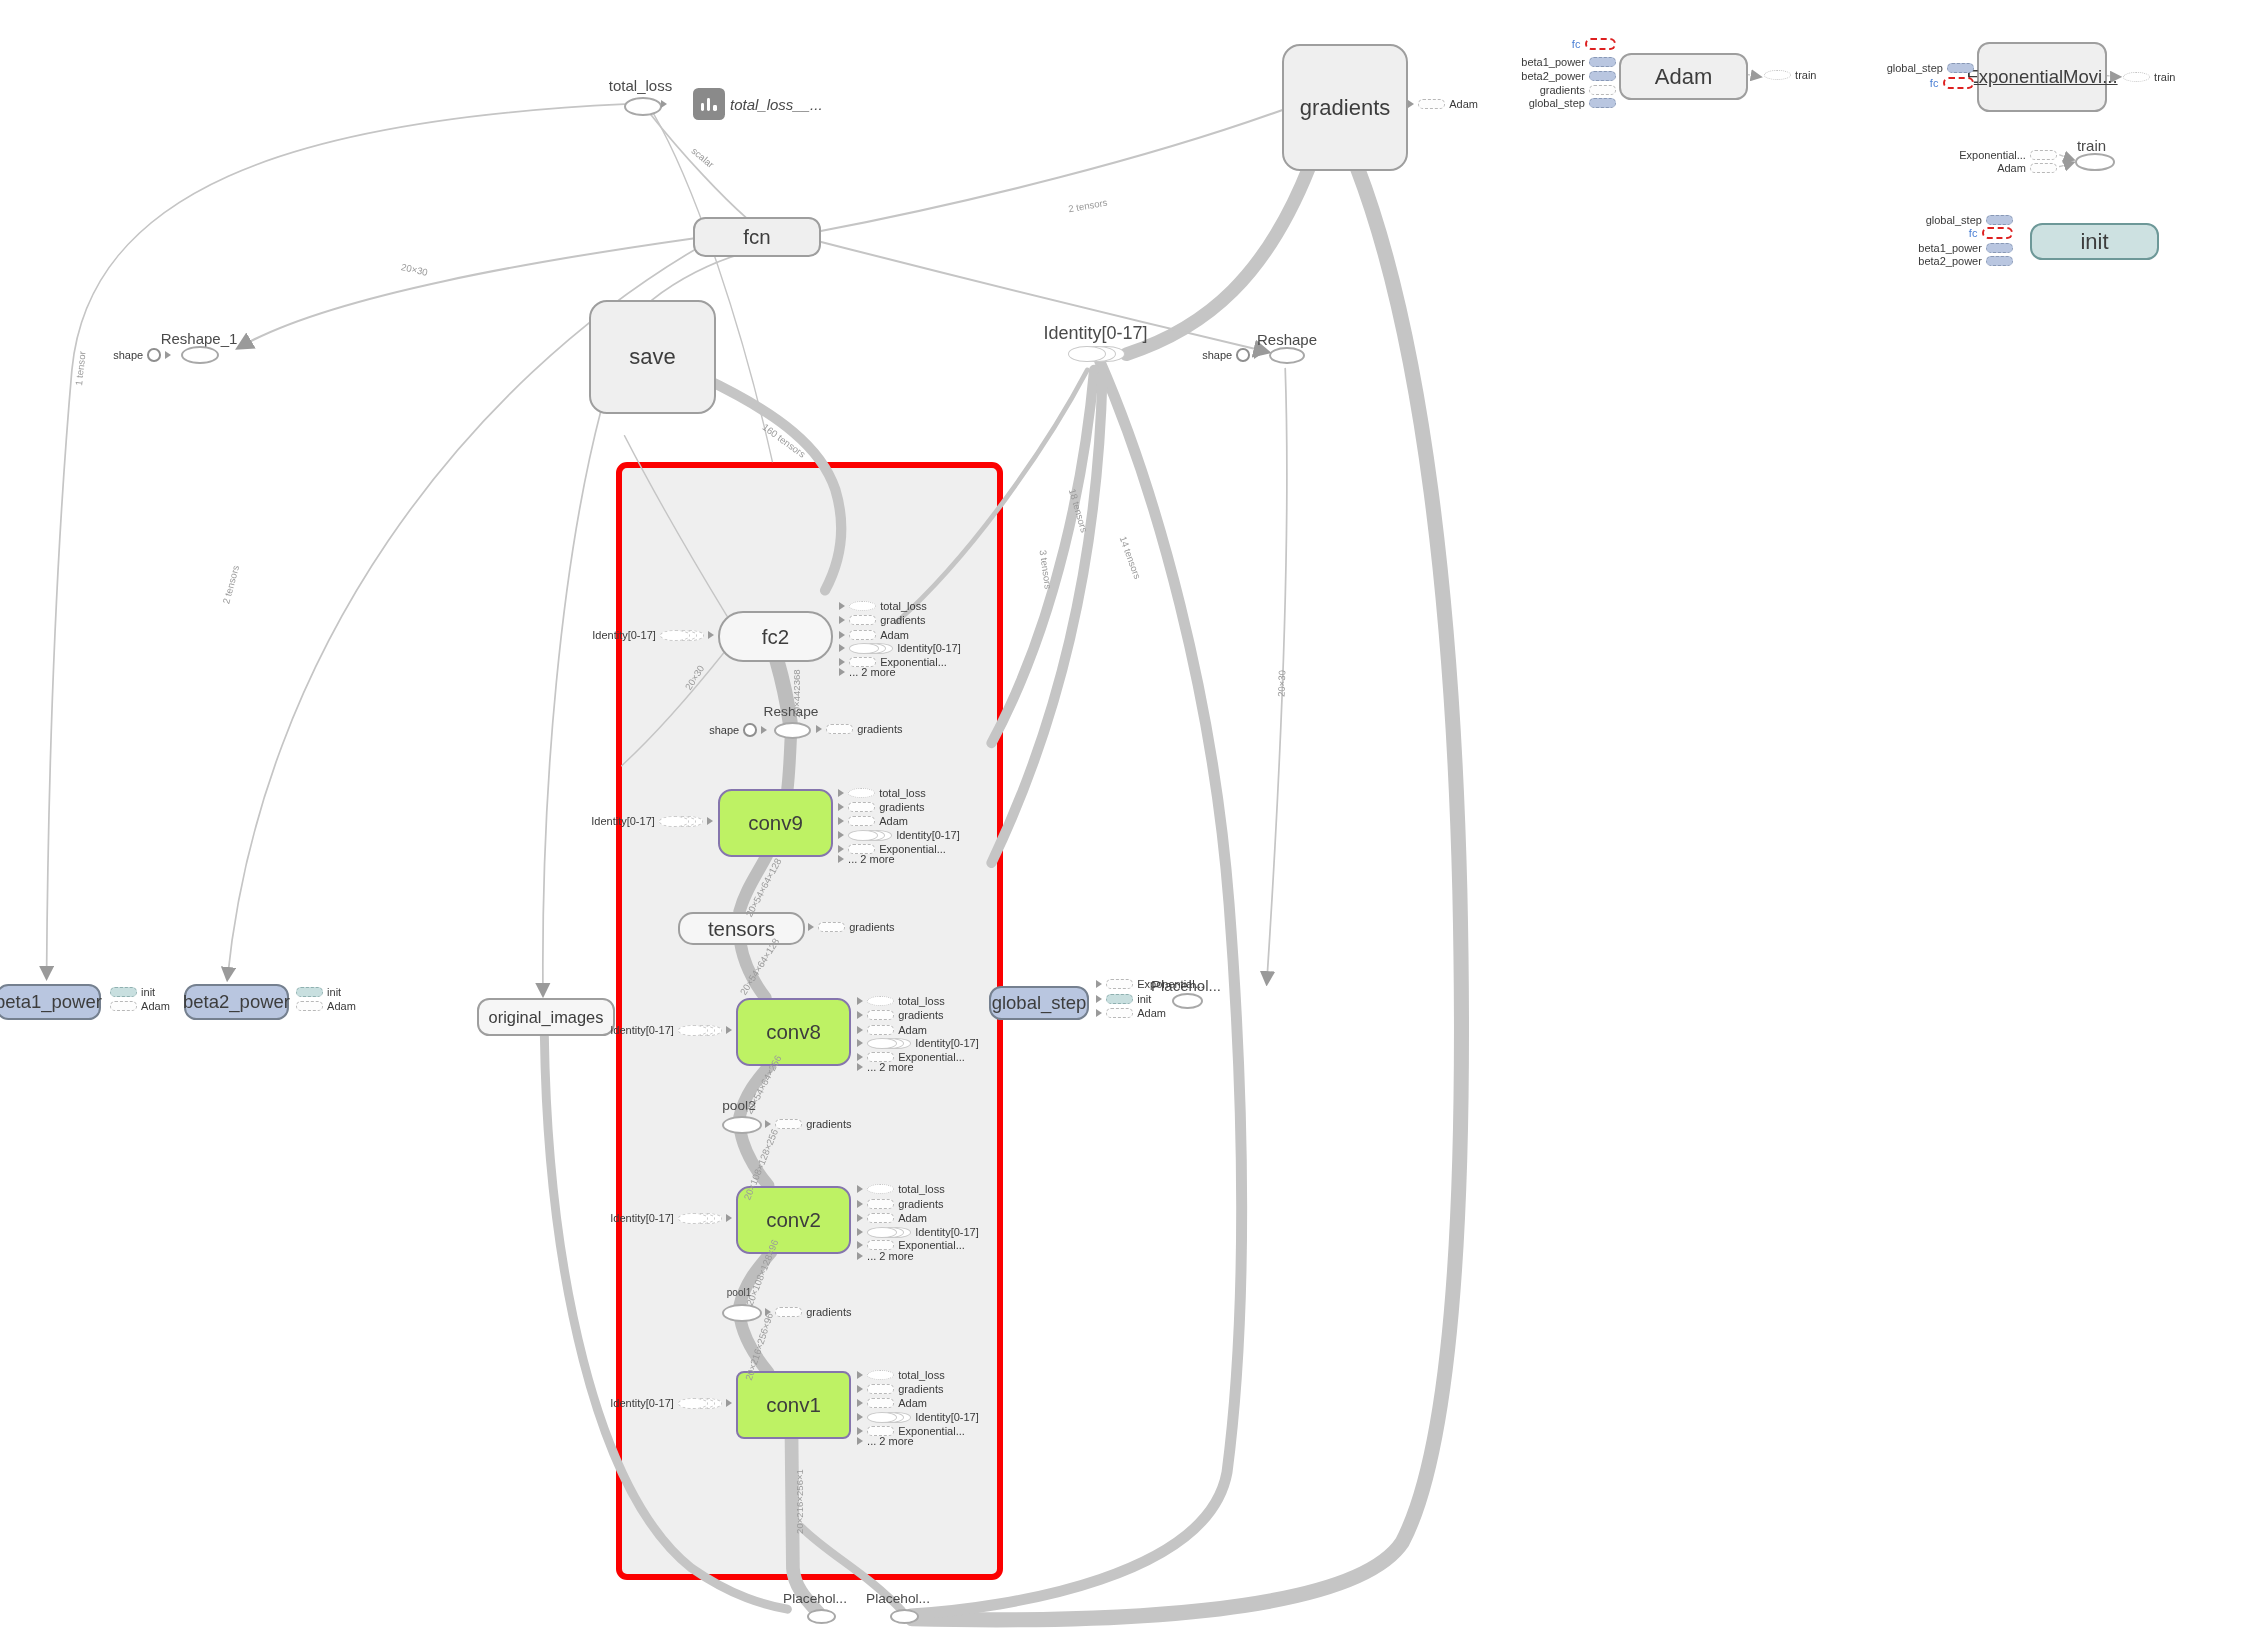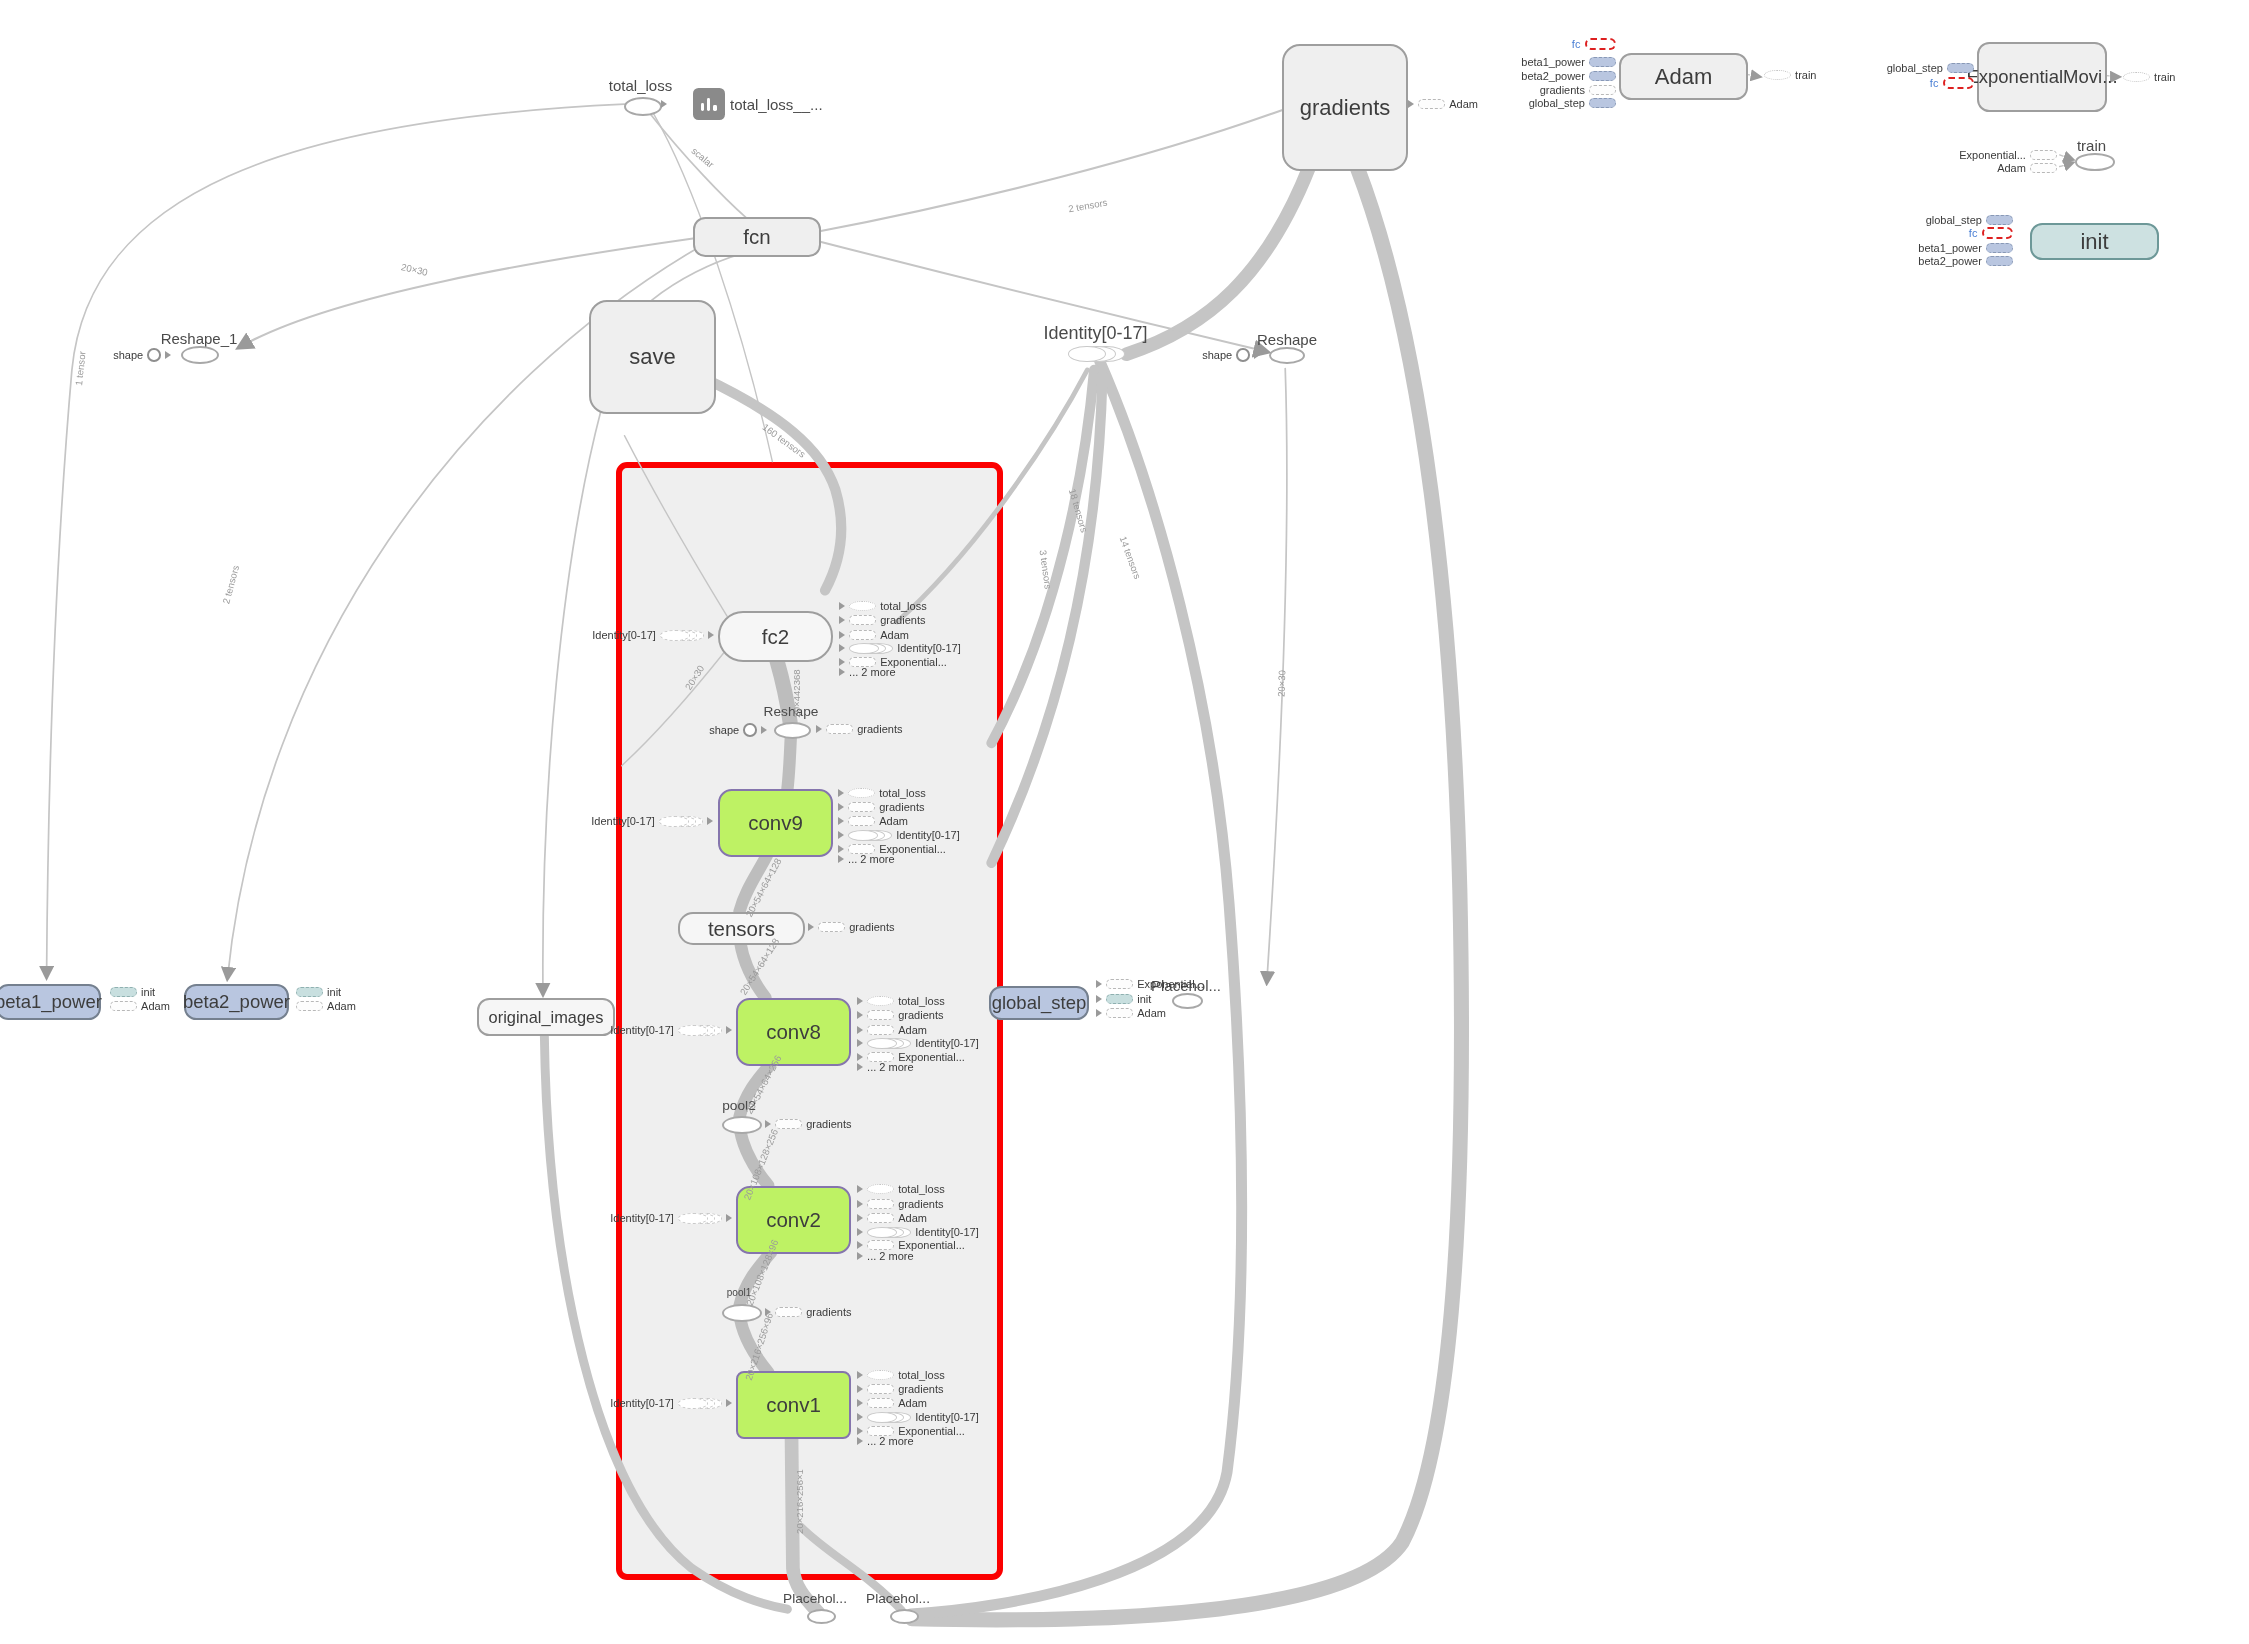--- a/index.html
+++ b/index.html
@@ -123,21 +123,21 @@
     <div class="title" style="left:572px;top:77px;width:137px;">total_loss</div>
     <div class="ellipse" style="left:624px;top:97px;width:34px;height:15px;"></div>
     <div class="iorow" style="left:661px;top:100px;">
         <span class="tri"></span>
       </div>
     <div class="sum-icon" style="left:693px;top:88px;">
         <i style="height:8.2px;"></i>
         <i style="height:13.7px;"></i>
         <i style="height:6.2px;"></i>
       </div>
-    <div class="title" style="left:730px;top:96px;">total_loss__...</div>
+    <div class="title" style="left:730px;top:96px;font-style:italic;">total_loss__...</div>
 
     <div class="ns lbl30" style="left:693px;top:217px;width:124px;height:36px;">
       <span>fcn</span>
       </div>
 
     <div class="ns bigns lbl32" style="left:589px;top:300px;width:123px;height:110px;">
       <span>save</span>
       </div>
 
     <div class="ns bigns lbl32" style="left:1282px;top:44px;width:122px;height:123px;">
@@ -170,21 +170,21 @@
       </div>
     <div class="iorow-l" style="left:1460px;top:97px;width:156px;">
       <span class="plabel">global_step</span>
       <span class="port bluep"></span>
       </div>
     <div class="iorow" style="left:1764px;top:69px;">
       <span class="port eport"></span>
       <span class="plabel">train</span>
       </div>
 
-    <div class="ns lbl27" style="left:1977px;top:42px;width:126px;height:66px;">
+    <div class="ns lbl27" style="left:1977px;top:42px;width:126px;height:66px;text-decoration:underline;">
       <span>ExponentialMovi...</span>
       </div>
     <div class="iorow-l" style="left:1818px;top:62px;width:156px;">
       <span class="plabel">global_step</span>
       <span class="port bluep"></span>
       </div>
     <div class="iorow-l" style="left:1818px;top:77px;width:156px;">
       <span class="plabel blue-text">fc</span>
       <span class="port red"></span>
       </div>

